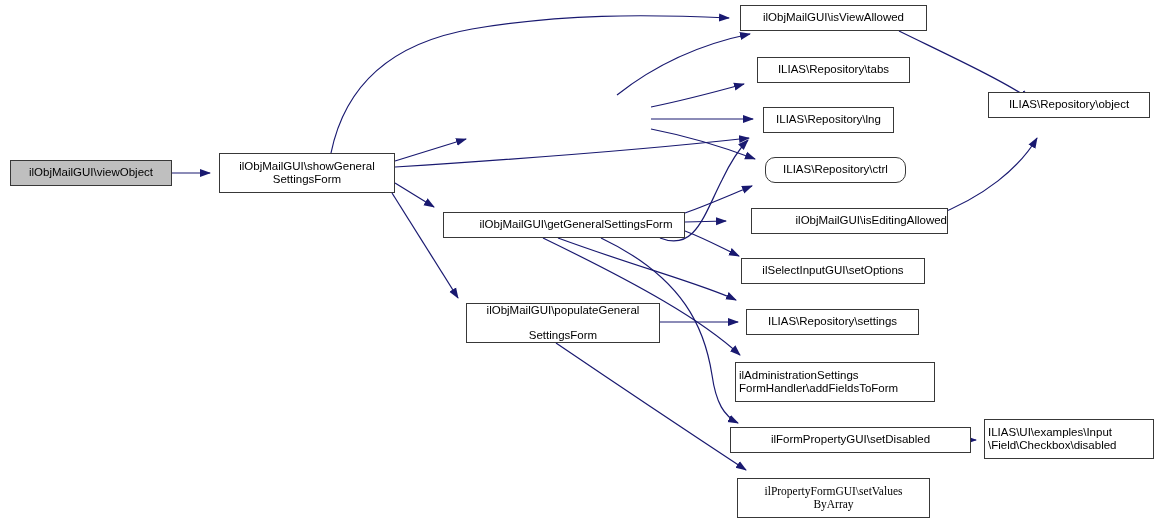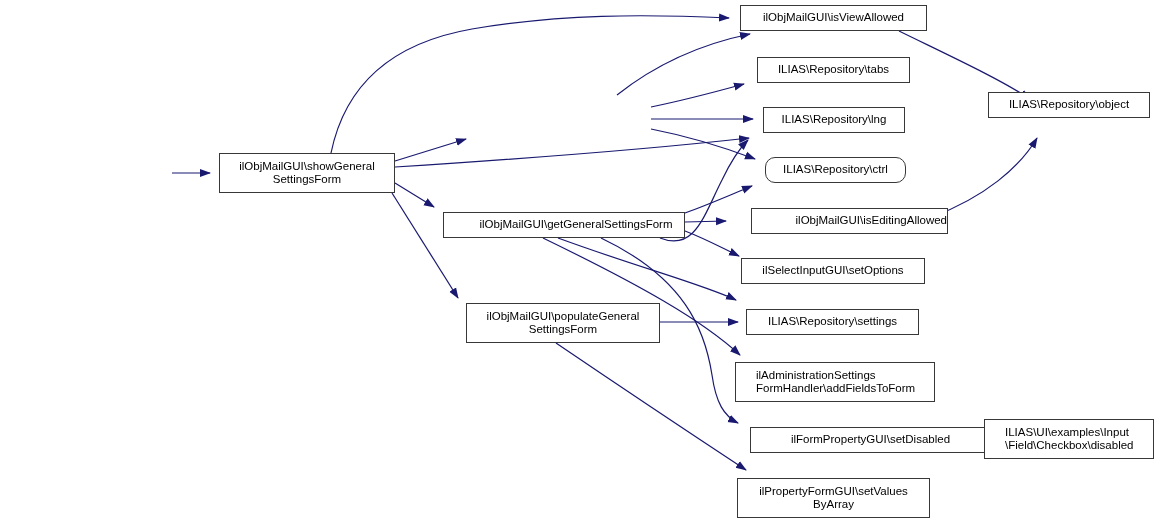--- a/index.html
+++ b/index.html
@@ -21,21 +21,21 @@
     line-height:13.5px;
     display:flex;
     flex-direction:column;
     justify-content:center;
     align-items:center;
     text-align:center;
     white-space:nowrap;
     cursor:pointer;
   }
   .node.highlight{background:#bfbfbf;cursor:default;}
-  .node.leftalign{align-items:flex-start;text-align:left;padding-left:20px;}
+  .node.leftalign{align-items:flex-start;text-align:left;padding-left:3px;}
   .node span{display:block;}
   path.edge{stroke:#191970;stroke-width:1.2;fill:none;}
 </style>
 </head>
 <body>
 
 <div id="canvas">
 
   <svg id="edges" viewBox="0 0 1159 525" xmlns="http://www.w3.org/2000/svg">
     <defs>
@@ -60,45 +60,48 @@
     <path class="edge" marker-end="url(#arrow)" d="M558,238 C640,268 702,284 736,300"></path>
     <path class="edge" marker-end="url(#arrow)" d="M543,238 C640,285 702,320 740,355"></path>
     <path class="edge" marker-end="url(#arrow)" d="M601,238 C685,278 705,330 712,375 C716,403 724,416 738,423"></path>
     <path class="edge" marker-end="url(#arrow)" d="M660,322 L738,322"></path>
     <path class="edge" marker-end="url(#arrow)" d="M556,343 C640,400 702,441 746,470"></path>
     <path class="edge" marker-end="url(#arrow)" d="M899,31 C950,56 1000,79 1030,99"></path>
     <path class="edge" marker-end="url(#arrow)" d="M932,217 C985,197 1020,167 1037,138"></path>
     <path class="edge" marker-end="url(#arrow)" d="M936,440 L976,440"></path>
   </svg>
 
+  <div class="node highlight" style="left:10px;top:160px;width:162px;height:26px;">
+    <span>ilObjMailGUI\viewObject</span>
+  </div>
 
   <div class="node" style="left:219px;top:153px;width:176px;height:40px;">
     <span>ilObjMailGUI\showGeneral</span>
     <span>SettingsForm</span>
   </div>
 
 
   <div class="node" style="left:443px;top:212px;width:242px;height:26px;padding-left:24px;">
     <span>ilObjMailGUI\getGeneralSettingsForm</span>
   </div>
 
-  <div class="node" style="left:466px;top:303px;width:194px;height:40px;">
+  <div class="node" style="left:466px;top:303px;width:194px;height:40px;justify-content:space-between;">
     <span>ilObjMailGUI\populateGeneral</span>
     <span>SettingsForm</span>
   </div>
 
   <div class="node" style="left:740px;top:5px;width:187px;height:26px;text-align:center;">
     <span>ilObjMailGUI\isViewAllowed</span>
   </div>
 
   <div class="node" style="left:757px;top:57px;width:153px;height:26px;">
     <span>ILIAS\Repository\tabs</span>
   </div>
 
-  <div class="node" style="left:763px;top:107px;width:142px;height:26px;">
+  <div class="node" style="left:763px;top:107px;width:131px;height:26px;">
     <span>ILIAS\Repository\lng</span>
   </div>
 
   <div class="node" style="left:765px;top:157px;width:141px;height:26px;border-radius:10px;">
     <span>ILIAS\Repository\ctrl</span>
   </div>
 
   <div class="node" style="left:751px;top:208px;width:197px;height:26px;align-items:flex-end;">
     <span>ilObjMailGUI\isEditingAllowed</span>
   </div>
@@ -109,25 +112,25 @@
 
   <div class="node" style="left:746px;top:309px;width:173px;height:26px;">
     <span>ILIAS\Repository\settings</span>
   </div>
 
   <div class="node leftalign" style="left:735px;top:362px;width:200px;height:40px;">
     <span>ilAdministrationSettings</span>
     <span>FormHandler\addFieldsToForm</span>
   </div>
 
-  <div class="node" style="left:750px;top:427px;width:241px;height:26px;">
+  <div class="node" style="left:730px;top:427px;width:241px;height:26px;">
     <span>ilFormPropertyGUI\setDisabled</span>
   </div>
 
-  <div class="node" style="left:737px;top:478px;width:193px;height:40px;">
+  <div class="node" style="left:737px;top:478px;width:193px;height:40px;font-family:Liberation Serif, serif;">
     <span>ilPropertyFormGUI\setValues</span>
     <span>ByArray</span>
   </div>
 
   <div class="node" style="left:988px;top:92px;width:162px;height:26px;">
     <span>ILIAS\Repository\object</span>
   </div>
 
   <div class="node leftalign" style="left:984px;top:419px;width:170px;height:40px;">
     <span>ILIAS\UI\examples\Input</span>

